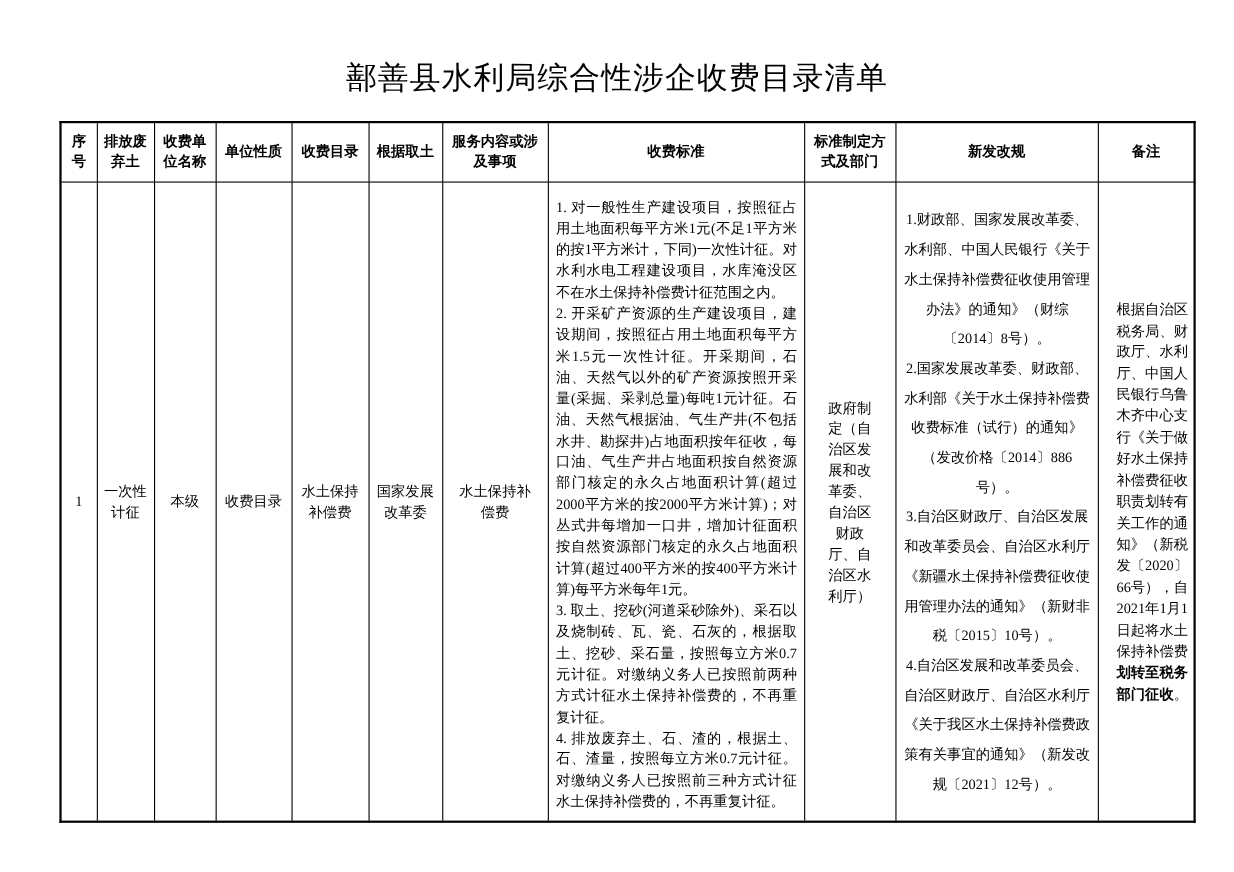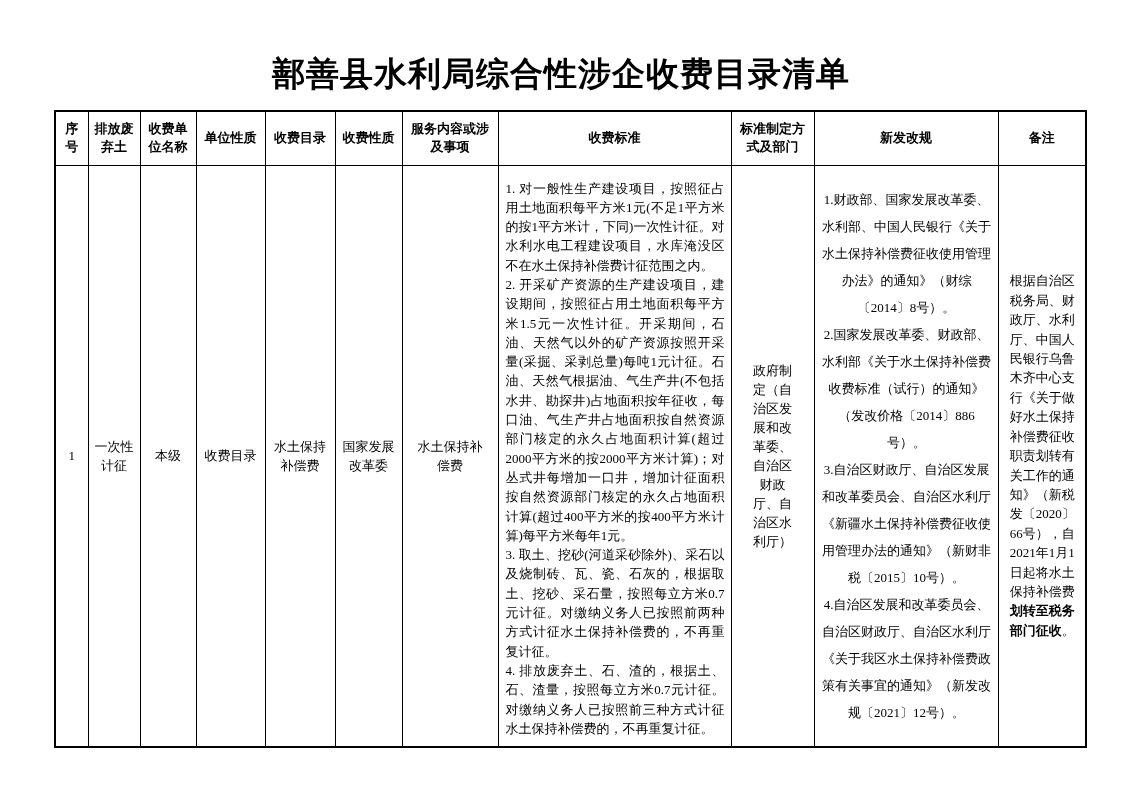--- a/index.html
+++ b/index.html
@@ -12,22 +12,22 @@
     font-family: "Liberation Serif", "DejaVu Serif", serif;
     color: #000000;
     overflow: hidden;
   }
   .page-title {
     position: absolute;
     top: 52px;
     left: 0;
     width: 100%;
     text-align: center;
-    font-size: 33px;
-    font-weight: bold;
+    font-size: 28px;
+    font-weight: normal;
     font-family: "Liberation Serif", "DejaVu Serif", serif;
     letter-spacing: 1px;
   }
   table.fee-table {
     position: absolute;
     left: 54px;
     top: 110px;
     width: 1032px;
     table-layout: fixed;
     border-collapse: collapse;
@@ -64,21 +64,21 @@
   td.cell-maker { padding: 2px 19px; }
   td.cell-policy {
     text-align: center;
     vertical-align: middle;
     padding: 2px 5px 2px 6px;
     line-height: 27px;
     margin-left: 12px;
   }
   td.cell-policy p { margin: 0; }
   td.cell-remark {
-    text-align: center;
+    text-align: right;
     vertical-align: middle;
     padding: 2px 5px 2px 6px;
     line-height: 19.4px;
   }
   td.cell-remark .remark-bold { font-weight: bold; }
 </style>
 </head>
 <body>
 
 <div class="page">
@@ -99,21 +99,21 @@
       <col style="width:184px">
       <col style="width:88px">
     </colgroup>
     <thead>
       <tr>
         <th>序号</th>
         <th>排放废弃土</th>
         <th>收费单位名称</th>
         <th>单位性质</th>
         <th>收费目录</th>
-        <th>收费性质</th>
+        <th>根据取土</th>
         <th>服务内容或涉及事项</th>
         <th>收费标准</th>
         <th>标准制定方式及部门</th>
         <th>新发改规</th>
         <th>备注</th>
       </tr>
     </thead>
     <tbody>
       <tr>
         <td>1</td>

